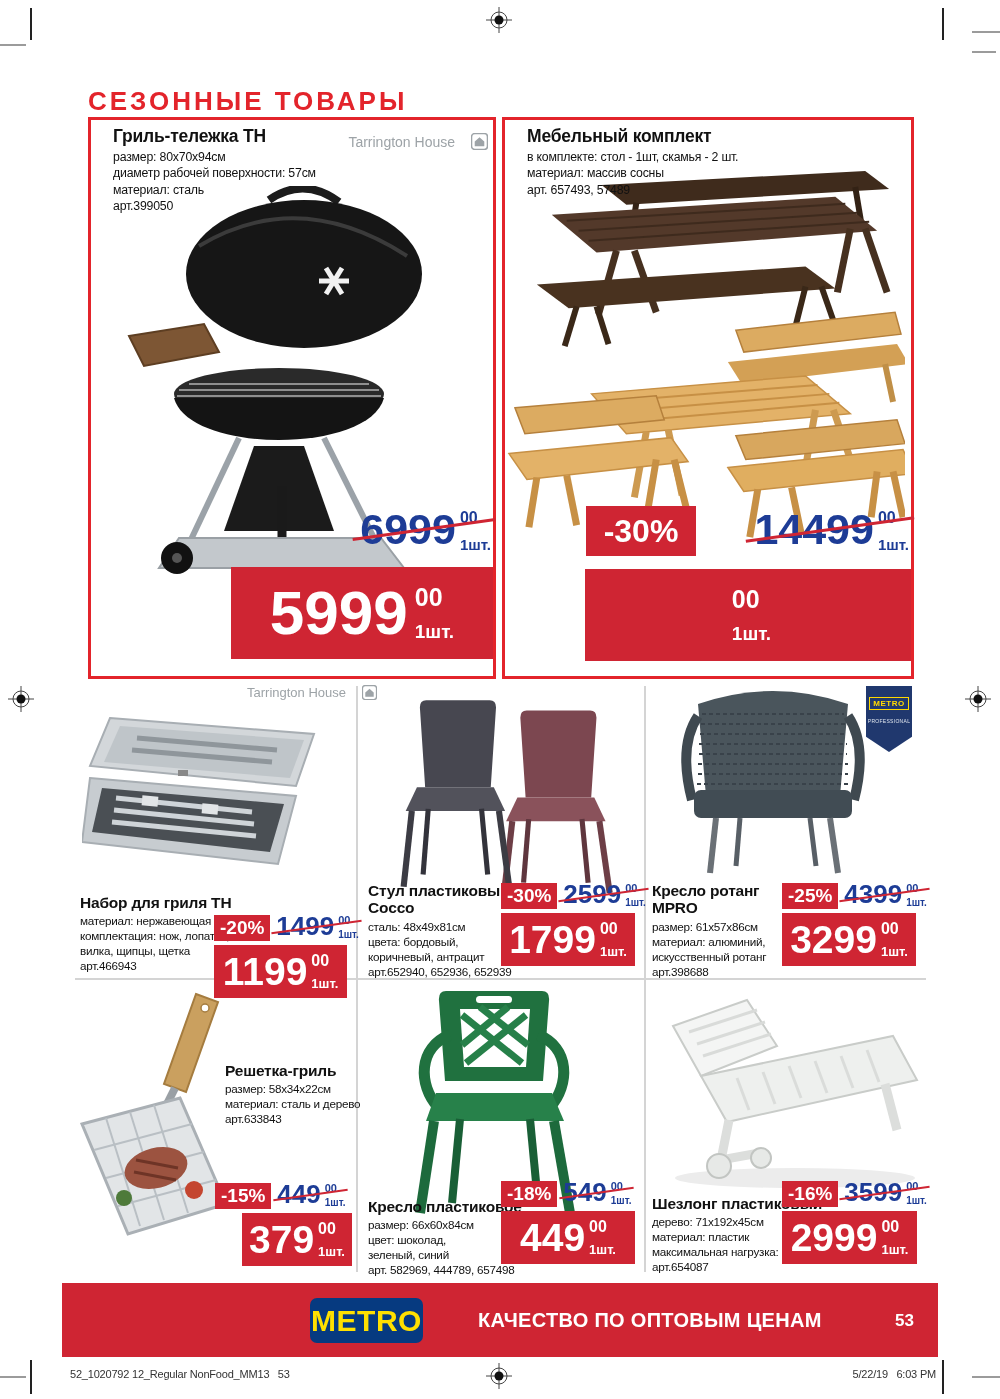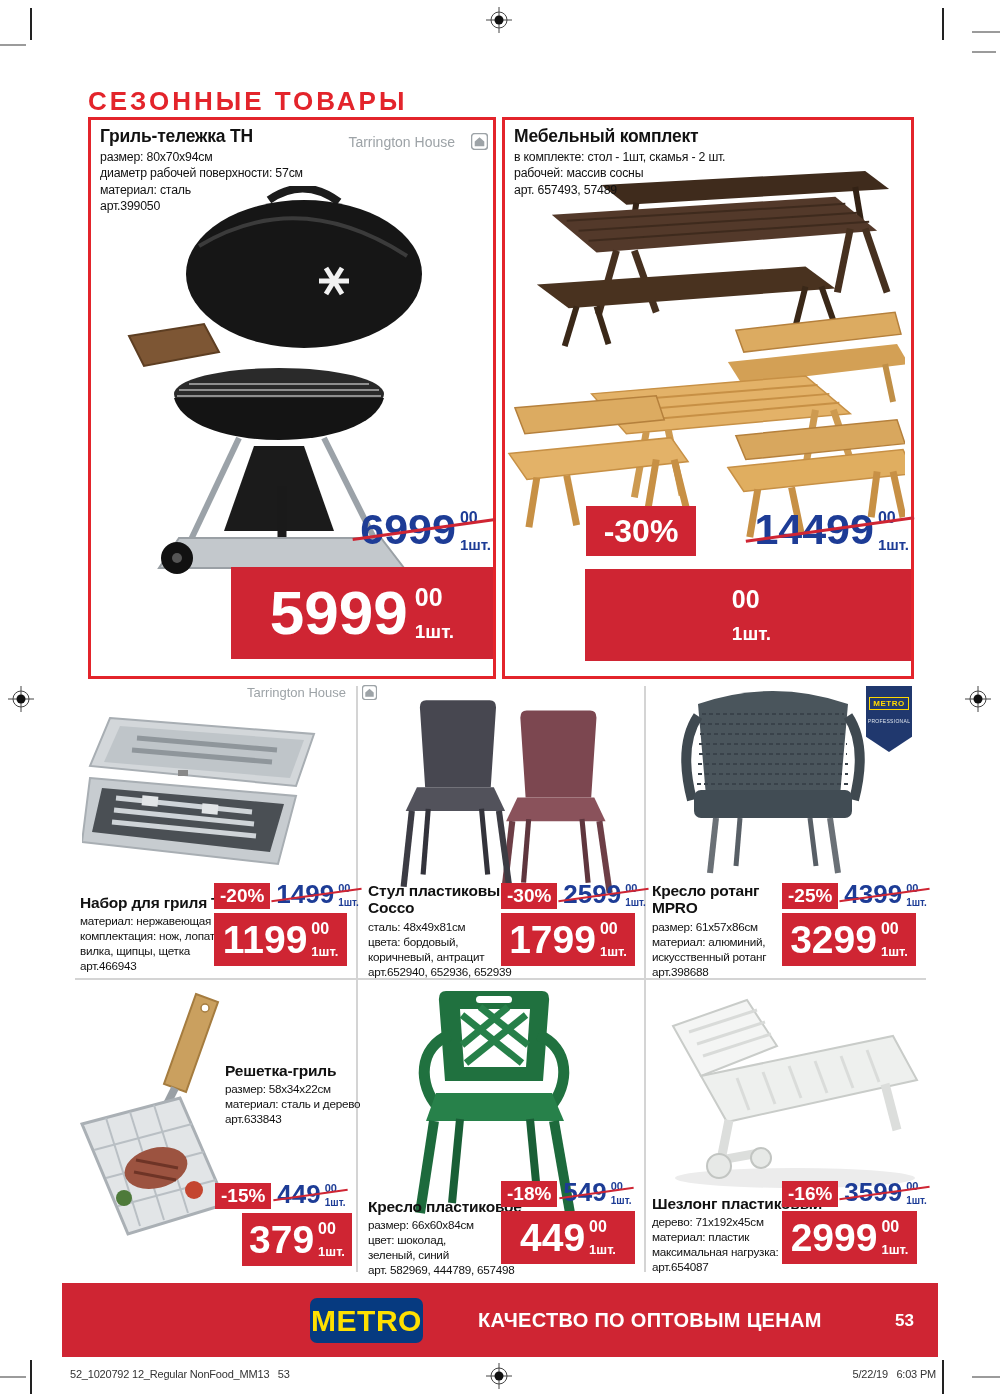--- a/index.html
+++ b/index.html
@@ -11,21 +11,21 @@
         font-family:"Liberation Sans",sans-serif;color:var(--ink);}
   
   .cmark{position:absolute;background:#222;}
   .cmark.gray{background:#9b9b9b;}
   .regmark{position:absolute;width:26px;height:26px;}
   
   .title{position:absolute;left:88px;top:86px;font-size:26px;font-weight:bold;
          color:var(--border-red);letter-spacing:3px;}
   
   .hero{position:absolute;border:3px solid var(--border-red);background:#fff;}
-  .hinfo{position:absolute;left:9px;top:6px;z-index:3;}
+  .hinfo{position:absolute;left:22px;top:6px;z-index:3;}
   .hname{font-size:17.5px;font-weight:bold;margin-bottom:2px;letter-spacing:-0.2px;}
   .hsp{font-size:12.3px;line-height:1.33;letter-spacing:-0.2px;}
   .thlogo{display:flex;align-items:center;gap:16px;color:var(--gray);z-index:3;}
   .thtxt{font-size:14px;}
   
   .pr{display:flex;align-items:flex-start;}
   .pr .n{font-weight:bold;line-height:0.92;text-align:center;}
   .pr .side{display:flex;flex-direction:column;justify-content:space-between;margin-left:4px;}
   .pr .c,.pr .u{font-weight:bold;line-height:1;}
   .banner{background:var(--red);color:#fff;display:flex;align-items:center;justify-content:center;z-index:4;}
@@ -181,21 +181,21 @@
         <span class="c">00</span>
         <span class="u">1шт.</span>
       </span>
     </div>
   </div>
 
   <div class="hero" style="left:502px;top:117px;width:406px;height:556px">
     <div class="hinfo">
       <div class="hname">Мебельный комплект</div>
       <div class="hsp">в комплекте: стол - 1шт, скамья - 2 шт.</div>
-      <div class="hsp">рабочей: массив сосны</div>
+      <div class="hsp">материал: массив сосны</div>
       <div class="hsp">арт. 657493, 57489</div>
     </div>
     <svg class="img" style="left:2px;top:42px;width:398px;height:412px" viewBox="0 0 400 412">
       <polygon points="95,22 360,8 384,26 120,42" fill="#3f2b1c"></polygon>
       <line x1="130" y1="40" x2="124" y2="78" stroke="#332215" stroke-width="6"></line>
       <line x1="350" y1="24" x2="356" y2="60" stroke="#332215" stroke-width="6"></line>
       <polygon points="45,52 330,34 372,68 90,90" fill="#53392a"></polygon>
       <line x1="60" y1="58" x2="340" y2="41" stroke="#3e2a1d" stroke-width="2"></line>
       <line x1="72" y1="68" x2="352" y2="50" stroke="#3e2a1d" stroke-width="2"></line>
       <line x1="82" y1="78" x2="364" y2="59" stroke="#3e2a1d" stroke-width="2"></line>
@@ -280,21 +280,21 @@
   </svg>
   <div class="pt" style="left:80px;top:894px">
     <div class="nm">Набор для гриля TH</div>
     <div class="sps">
       <div class="sp">материал: нержавеющая сталь</div>
       <div class="sp">комплектация: нож, лопатка,</div>
       <div class="sp">вилка, щипцы, щетка</div>
       <div class="sp">арт.466943</div>
     </div>
   </div>
-  <div class="pgroup" style="left:214px;top:883px;width:133px">
+  <div class="pgroup" style="left:214px;top:915px;width:133px">
     <div class="prow">
       <div class="badge badge-sm">-20%</div>
       <div class="old old-sm pr">
         <span class="n">1499</span>
         <span class="side">
             <span class="c">00</span>
             <span class="u">1шт.</span>
           </span>
       </div>
     </div>

